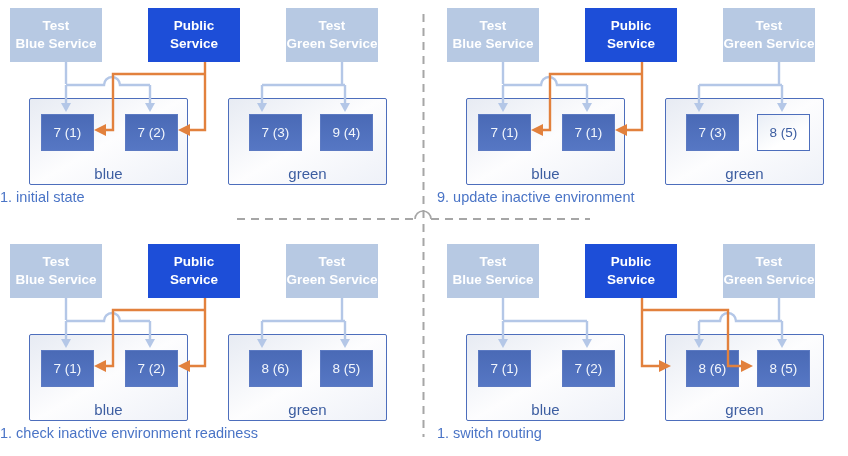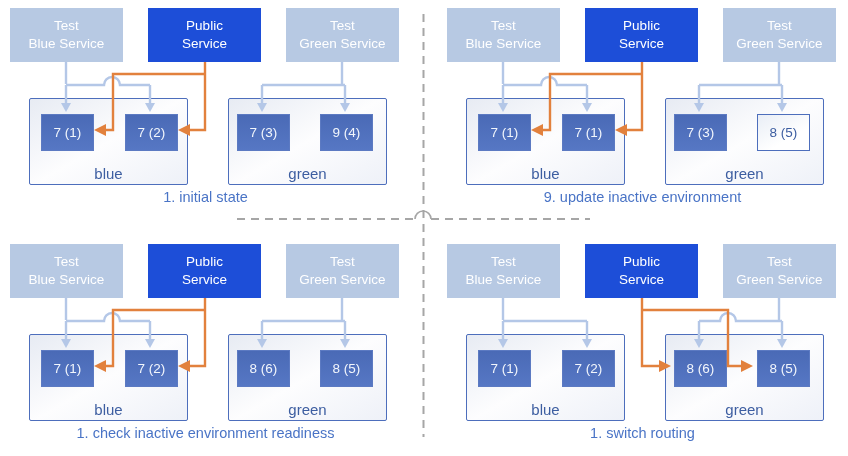--- a/index.html
+++ b/index.html
@@ -8,23 +8,23 @@
   .stage{position:absolute;left:0;top:0;width:848px;height:456px;}
 
   .divider-svg{position:absolute;left:0;top:0;width:848px;height:456px;z-index:0;}
 
   .quad{position:absolute;width:411px;height:222px;z-index:1;}
   #q1{left:0;top:0}
   #q2{left:437px;top:0}
   #q3{left:0;top:236px}
   #q4{left:437px;top:236px}
 
-  .svc{position:absolute;top:8px;width:113px;height:54px;display:flex;
+  .svc{position:absolute;top:8px;width:92px;height:54px;display:flex;
        flex-direction:column;align-items:center;justify-content:center;
-       color:#ffffff;font-size:13.5px;line-height:1.3;text-align:center;}
+       color:#ffffff;font-size:13.5px;line-height:1.3;text-align:center;font-weight:bold;}
   .svc.test{background:#b7c9e3;}
   .svc.public{background:#1d4ed8;}
   .svc-left{left:10px}
   .svc-mid{left:148px}
   .svc-right{left:286px}
 
   .env{position:absolute;top:98px;width:157px;height:85px;
        border:1.3px solid #4d6ebc;border-radius:2px;
        background:linear-gradient(150deg,#e7ebf3 0%,#fdfdfe 50%,#eef1f8 100%);}
   .env-blue{left:29px}
@@ -33,28 +33,28 @@
        color:#3d5ea1;font-size:15px;}
 
   .pod{position:absolute;top:15px;width:53px;height:37px;display:flex;
        align-items:center;justify-content:center;font-size:13.5px;box-sizing:border-box;}
   .pod.active{background:linear-gradient(180deg,#4a6ab6 0%,#5677c4 100%);
        color:#f2f6fc;border:1px solid #5c7ac2;}
   .pod.new{background:linear-gradient(150deg,#e9eef6 0%,#ffffff 65%);
        color:#3d5ea1;border:1.5px solid #4d6ebc;}
   .env-blue .pod-1{left:11px}
   .env-blue .pod-2{left:95px}
-  .env-green .pod-1{left:8px}
+  .env-green .pod-1{left:20px}
   .env-green .pod-2{left:91px}
 
   .wires{position:absolute;left:0;top:0;width:411px;height:222px;pointer-events:none;}
   .route-blue .only-rg{display:none}
   .route-green .only-rb{display:none}
 
-  .caption{position:absolute;top:189px;left:0;width:411px;text-align:center;
+  .caption{position:absolute;top:189px;left:0;width:411px;
        color:#4a74c6;font-size:14.5px;}
 </style>
 </head>
 <body>
 
 <div class="stage">
 
   <svg class="divider-svg" viewBox="0 0 848 456">
     <path d="M423.5,14 V437" stroke="#a6a6a6" stroke-width="2" fill="none" stroke-dasharray="8 6"></path>
     <path d="M237,219 H415" stroke="#a6a6a6" stroke-width="2" fill="none" stroke-dasharray="8 6"></path>

